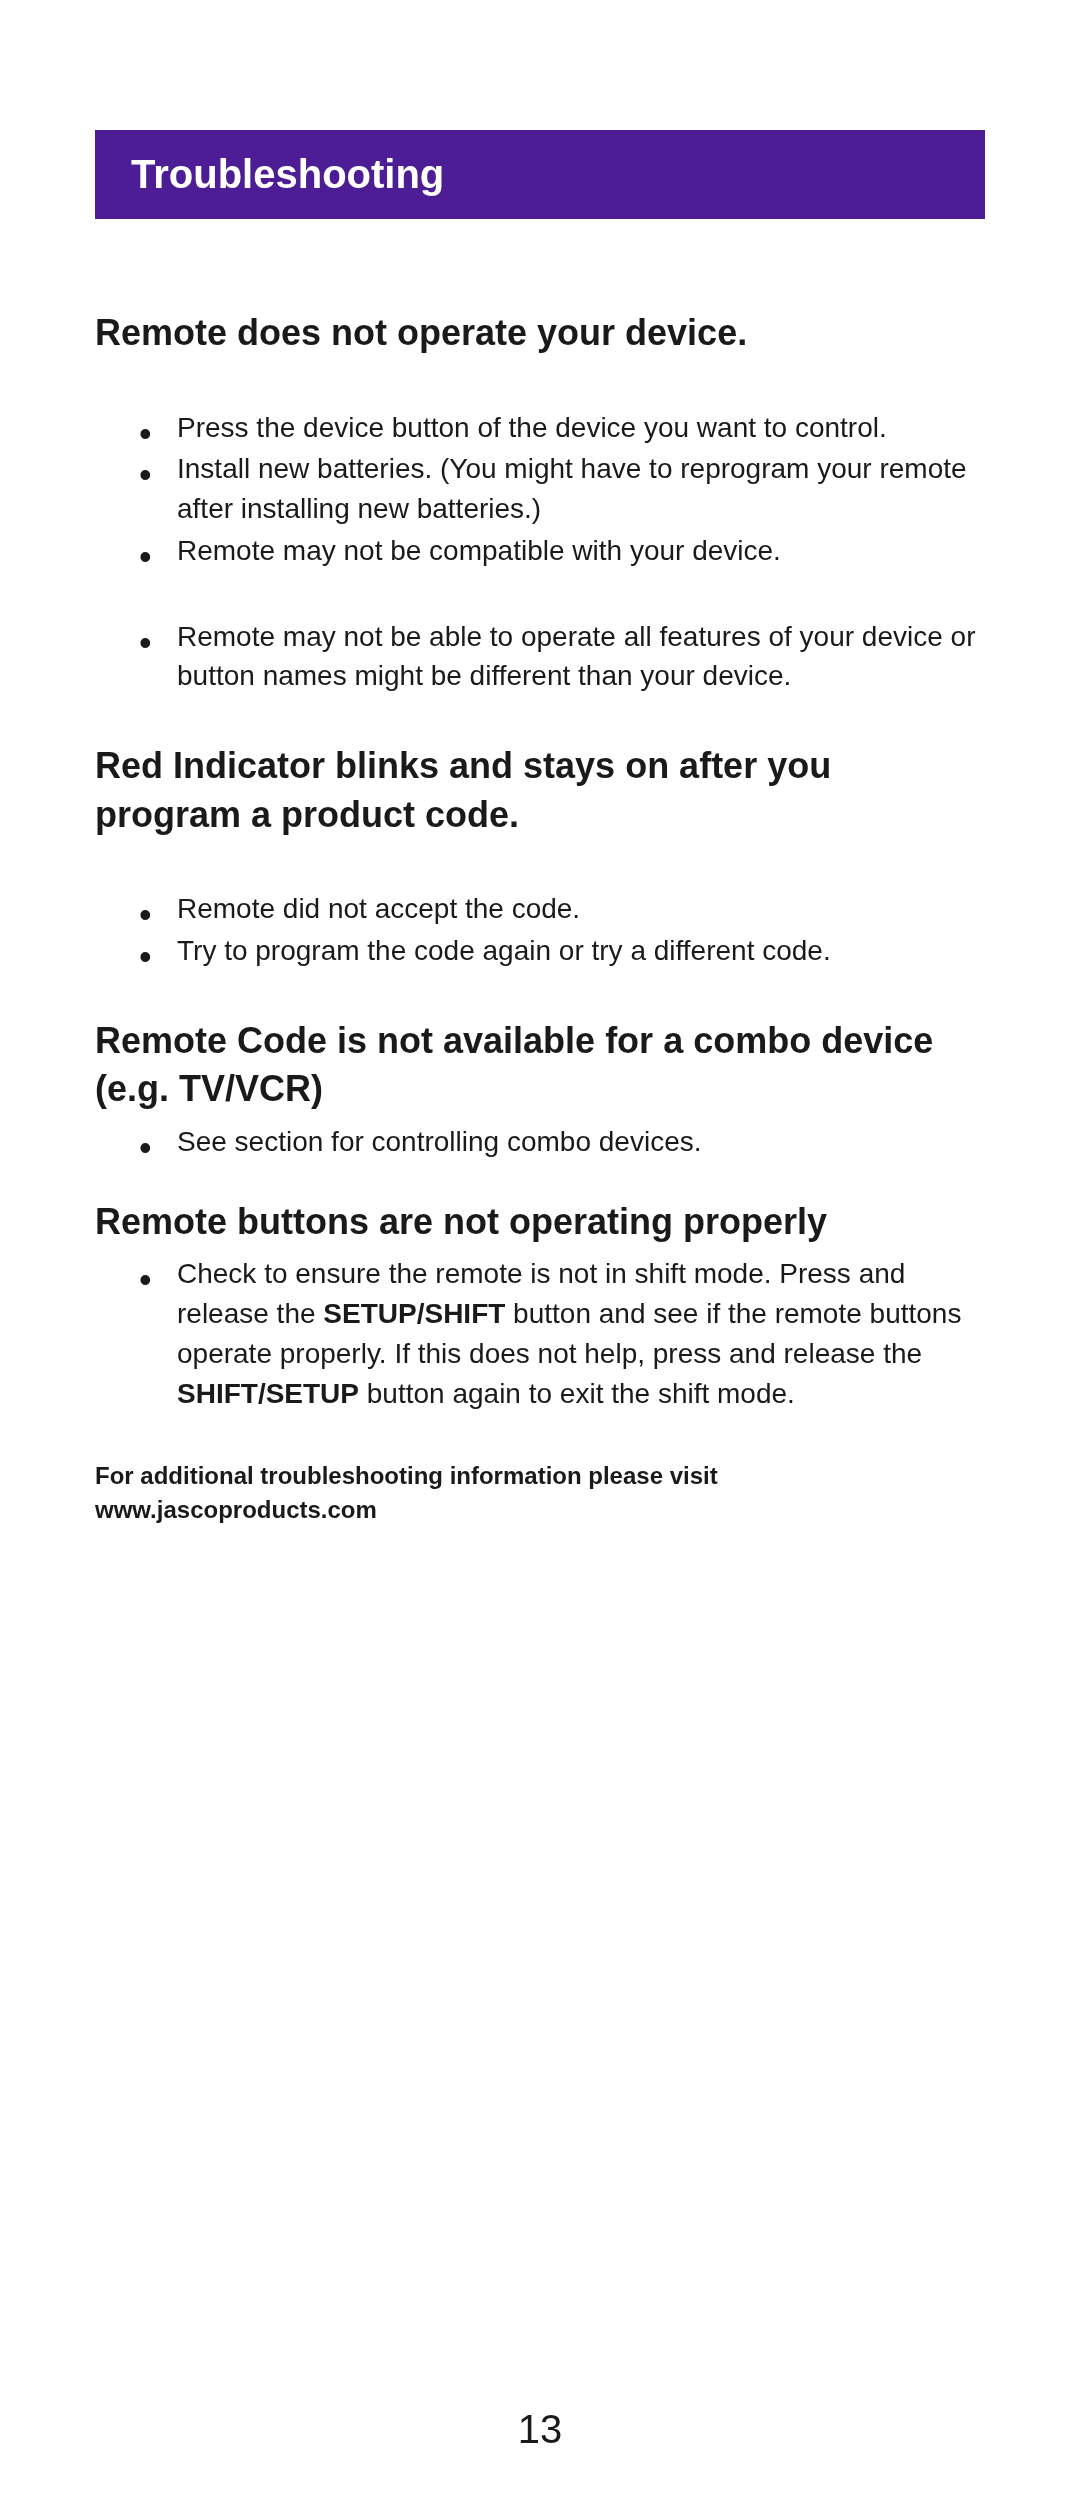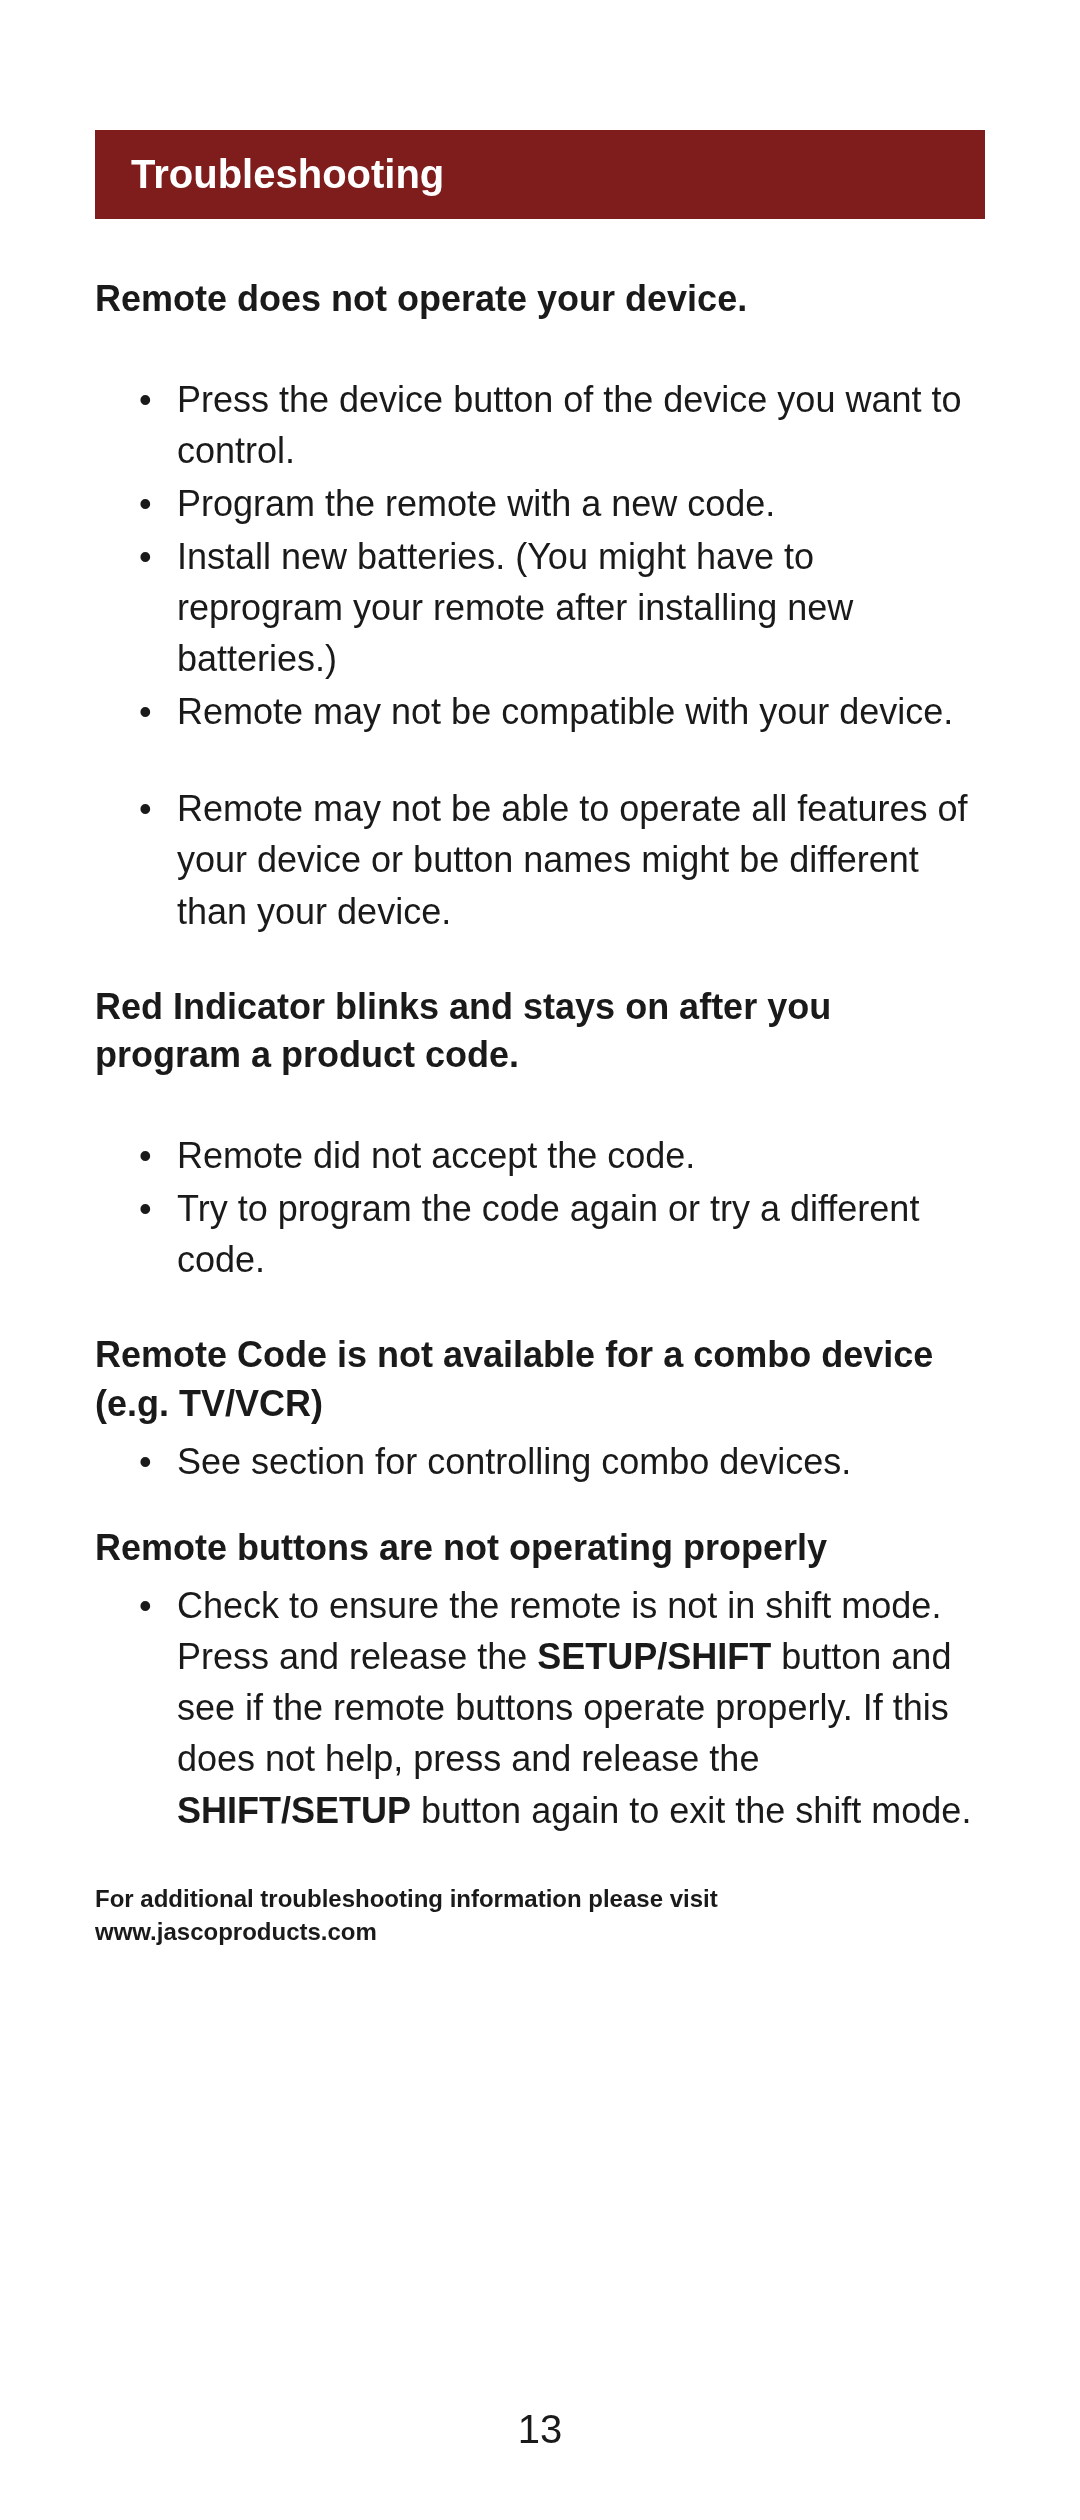--- a/index.html
+++ b/index.html
@@ -10,46 +10,46 @@
     body {
       font-family: -apple-system, BlinkMacSystemFont, "Segoe UI", Arial, sans-serif;
       background: #ffffff;
       width: 1080px;
       height: 2520px;
       padding: 130px 95px 60px 95px;
       color: #1a1a1a;
       position: relative;
     }
     .header-bar {
-      background: #7f1d1d;
+      background: #4c1d95;
       color: #ffffff;
       padding: 22px 36px;
       font-size: 40px;
       font-weight: 700;
-      margin-bottom: 56px;
+      margin-bottom: 90px;
     }
     .section-heading {
       font-size: 36px;
       font-weight: 700;
       margin-bottom: 50px;
       line-height: 1.35;
     }
     .section-heading.tight {
       margin-bottom: 8px;
     }
     ul {
       list-style: none;
       margin-bottom: 46px;
       padding-left: 44px;
     }
     ul.tight-bottom {
       margin-bottom: 36px;
     }
     li {
-      font-size: 36px;
+      font-size: 28px;
       line-height: 1.42;
       position: relative;
       padding-left: 38px;
       margin-bottom: 2px;
     }
     li::before {
       content: "•";
       position: absolute;
       left: 0;
       top: 0;
@@ -79,21 +79,20 @@
 <body>
 
 <div class="header-bar">
   <span>Troubleshooting</span>
 </div>
 
 <div>
   <div class="section-heading">Remote does not operate your device.</div>
   <ul>
     <li>Press the device button of the device you want to control.</li>
-    <li>Program the remote with a new code.</li>
     <li>Install new batteries. (You might have to reprogram your remote after installing new batteries.)</li>
     <li>Remote may not be compatible with your device.</li>
   </ul>
 </div>
 
 <div>
   <ul>
     <li>Remote may not be able to operate all features of your device or button names might be different than your device.</li>
   </ul>
 </div>

